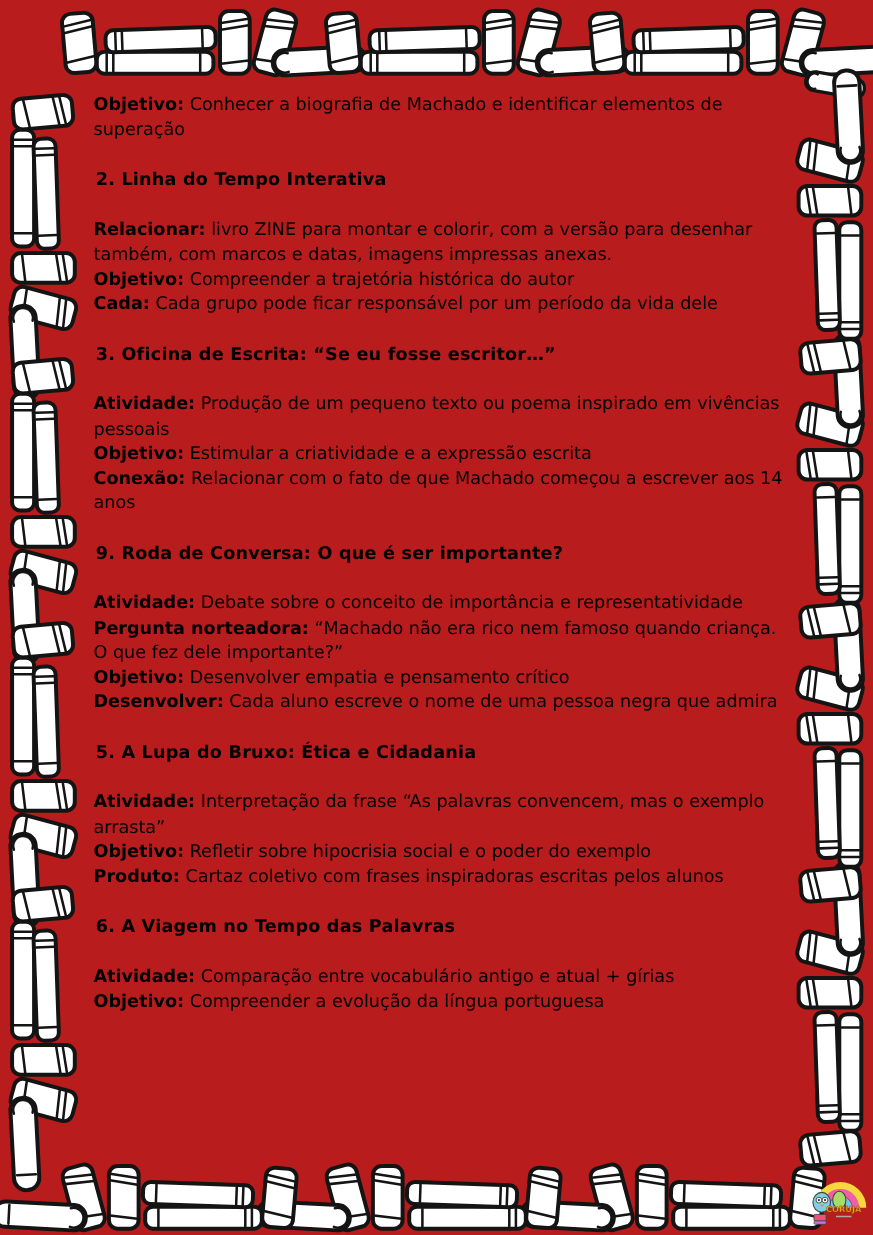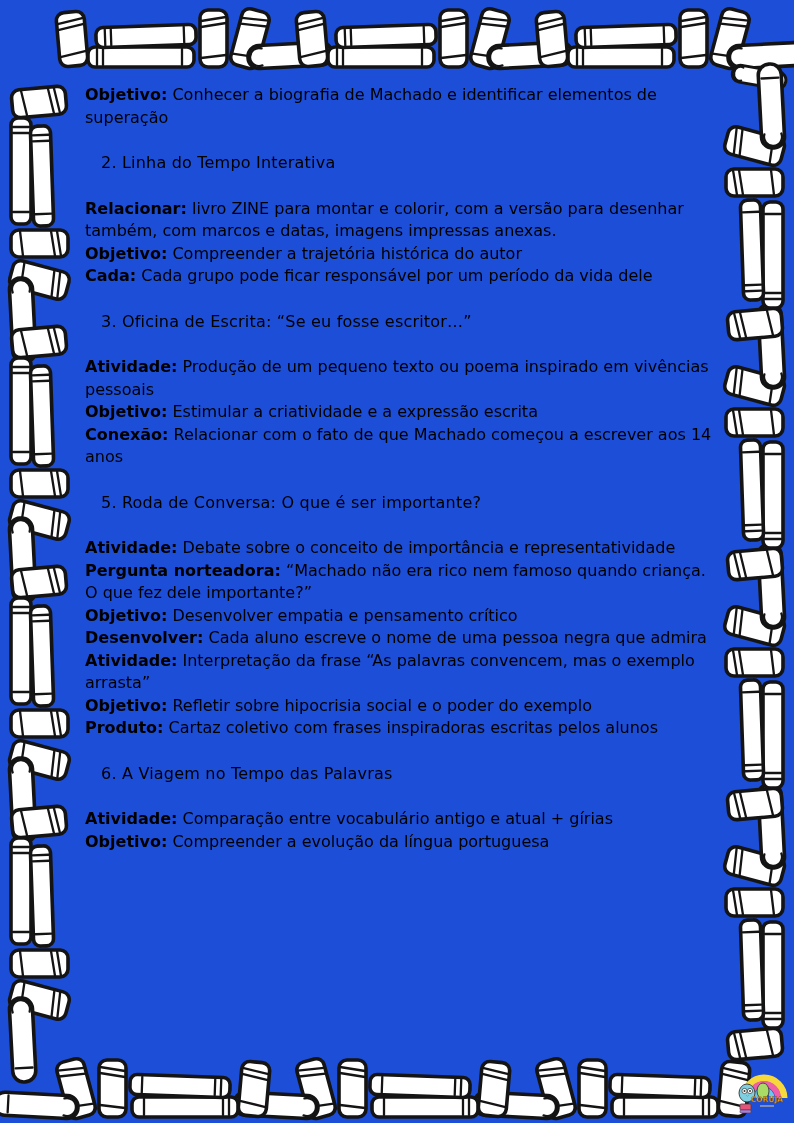--- a/index.html
+++ b/index.html
@@ -1,42 +1,42 @@
 <!DOCTYPE html>
 <html><head>
 <meta charset="utf-8">
 <style>
   html, body { margin: 0; padding: 0; background: #ffffff; }
   .page {
     position: relative;
     width: 794px;
     height: 1123px;
-    background: #1d4ed8;
+    background: #b91c1c;
     overflow: hidden;
     font-family: "DejaVu Sans", sans-serif;
     color: #000000;
   }
   .border-svg {
     position: absolute;
     left: 0; top: 0;
     width: 794px; height: 1123px;
     pointer-events: none;
   }
   .content {
     position: absolute;
     left: 85px;
     top: 84px;
     width: 630px;
     font-size: 16px;
     line-height: 22.5px;
   }
   .content p { margin: 0; }
   .heading {
-    font-weight: normal;
-    margin: 23px 16px !important;
+    font-weight: bold;
+    margin: 23px 2px !important;
     letter-spacing: 0.2px;
   }
   .block { margin: 0; }
   .line strong { font-weight: bold; }
   .watermark {
     position: absolute;
     right: 59px;
     top: 1041px;
     font-size: 13px;
     letter-spacing: 1px;
@@ -132,27 +132,28 @@
         <p class="line"><strong>Relacionar:</strong> livro ZINE para montar e colorir, com a versão para desenhar também, com marcos e datas, imagens impressas anexas.</p>
         <p class="line"><strong>Objetivo:</strong> Compreender a trajetória histórica do autor</p>
         <p class="line"><strong>Cada:</strong> Cada grupo pode ficar responsável por um período da vida dele</p>
       </div>
       <p class="heading">3. Oficina de Escrita: “Se eu fosse escritor…”</p>
       <div class="block">
         <p class="line"><strong>Atividade:</strong> Produção de um pequeno texto ou poema inspirado em vivências pessoais</p>
         <p class="line"><strong>Objetivo:</strong> Estimular a criatividade e a expressão escrita</p>
         <p class="line"><strong>Conexão:</strong> Relacionar com o fato de que Machado começou a escrever aos 14 anos</p>
       </div>
-      <p class="heading">5. Roda de Conversa: O que é ser importante?</p>
+      <p class="heading">9. Roda de Conversa: O que é ser importante?</p>
       <div class="block">
         <p class="line"><strong>Atividade:</strong> Debate sobre o conceito de importância e representatividade</p>
         <p class="line"><strong>Pergunta norteadora:</strong> “Machado não era rico nem famoso quando criança. O que fez dele importante?”</p>
         <p class="line"><strong>Objetivo:</strong> Desenvolver empatia e pensamento crítico</p>
         <p class="line"><strong>Desenvolver:</strong> Cada aluno escreve o nome de uma pessoa negra que admira</p>
       </div>
+      <p class="heading">5. A Lupa do Bruxo: Ética e Cidadania</p>
       <div class="block">
         <p class="line"><strong>Atividade:</strong> Interpretação da frase “As palavras convencem, mas o exemplo arrasta”</p>
         <p class="line"><strong>Objetivo:</strong> Refletir sobre hipocrisia social e o poder do exemplo</p>
         <p class="line"><strong>Produto:</strong> Cartaz coletivo com frases inspiradoras escritas pelos alunos</p>
       </div>
       <p class="heading">6. A Viagem no Tempo das Palavras</p>
       <div class="block">
         <p class="line"><strong>Atividade:</strong> Comparação entre vocabulário antigo e atual + gírias</p>
         <p class="line"><strong>Objetivo:</strong> Compreender a evolução da língua portuguesa</p>
       </div>

